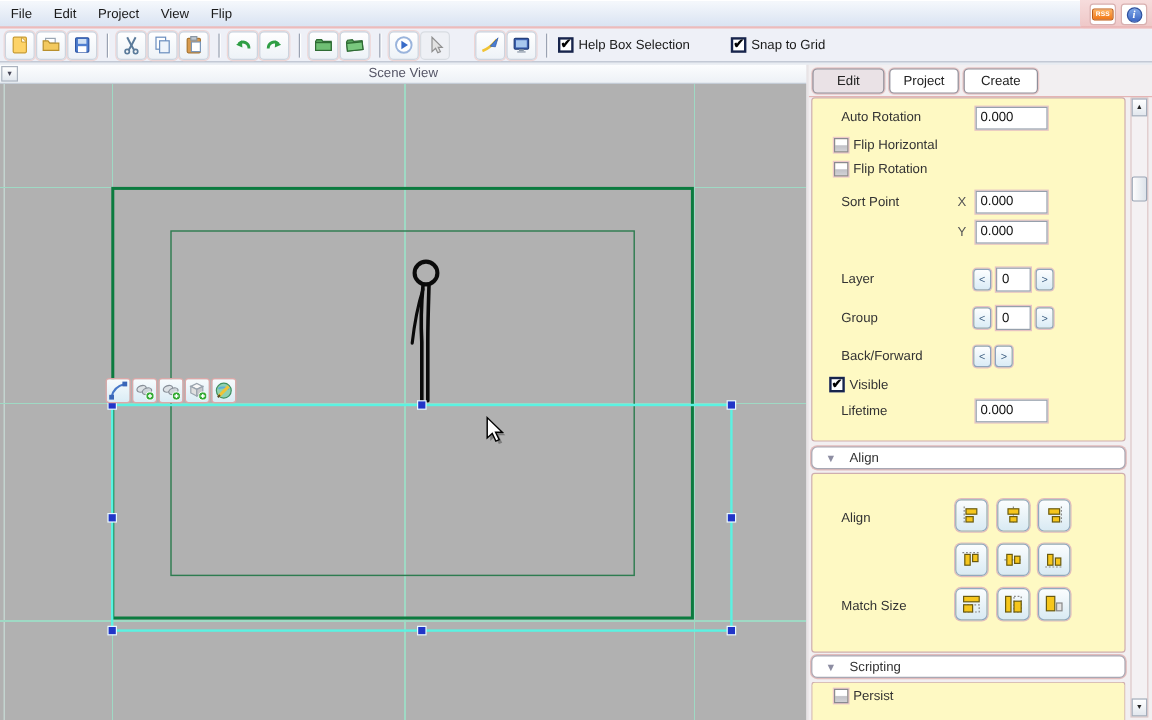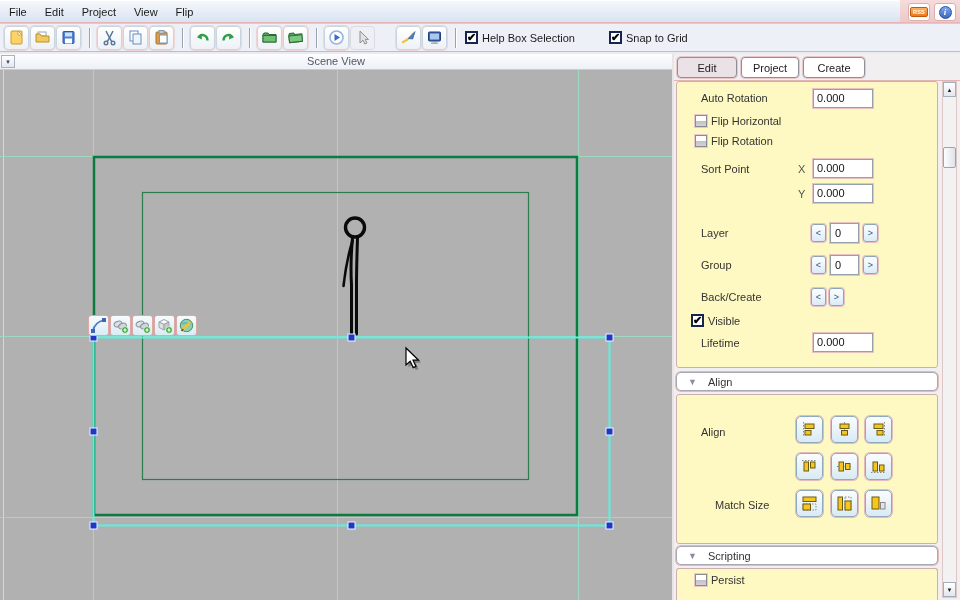--- a/index.html
+++ b/index.html
@@ -352,21 +352,21 @@
     <span class="lbl" style="left:24px;top:145px;">Layer</span>
     <div class="spin" style="left:134px;top:142px;">&lt;</div>
     <div class="numfield" style="left:153px;top:141px;">0</div>
     <div class="spin" style="left:186px;top:142px;">&gt;</div>
 
     <span class="lbl" style="left:24px;top:177px;">Group</span>
     <div class="spin" style="left:134px;top:174px;">&lt;</div>
     <div class="numfield" style="left:153px;top:173px;">0</div>
     <div class="spin" style="left:186px;top:174px;">&gt;</div>
 
-    <span class="lbl" style="left:24px;top:209px;">Back/Create</span>
+    <span class="lbl" style="left:24px;top:209px;">Back/Forward</span>
     <div class="spin" style="left:134px;top:206px;">&lt;</div>
     <div class="spin" style="left:152px;top:206px;">&gt;</div>
 
     <span class="cbchk" style="left:14px;top:232px;">✔</span>
     <span class="lbl" style="left:31px;top:233px;">Visible</span>
 
     <span class="lbl" style="left:24px;top:255px;">Lifetime</span>
     <div class="input" style="left:136px;top:251px;">0.000</div>
   </div>
 
@@ -414,21 +414,21 @@
       </svg>
     </div>
     <div class="align-btn" style="left:188px;top:58px;">
       <svg width="17" height="17" viewBox="0 0 17 17">
         <line x1="1" y1="14.5" x2="16" y2="14.5" stroke="#888" stroke-dasharray="1.5,1.5"></line>
         <rect x="3" y="4" width="4.5" height="9" fill="#f6c61c" stroke="#6a5a10"></rect>
         <rect x="9.5" y="7" width="4.5" height="6" fill="#f6c61c" stroke="#6a5a10"></rect>
       </svg>
     </div>
 
-    <span class="lbl" style="left:38px;top:104px;">Match Size</span>
+    <span class="lbl" style="left:24px;top:104px;">Match Size</span>
     <div class="align-btn" style="left:119px;top:95px;">
       <svg width="17" height="17" viewBox="0 0 17 17">
         <rect x="2" y="2" width="13" height="4.5" fill="#f6c61c" stroke="#6a5a10"></rect>
         <rect x="2" y="9" width="13" height="6" fill="none" stroke="#888" stroke-dasharray="1.5,1.5"></rect>
         <rect x="2" y="9" width="7.5" height="6" fill="#f6c61c" stroke="#6a5a10"></rect>
       </svg>
     </div>
     <div class="align-btn" style="left:154px;top:95px;">
       <svg width="17" height="17" viewBox="0 0 17 17">
         <rect x="2" y="2" width="4.5" height="13" fill="#f6c61c" stroke="#6a5a10"></rect>

